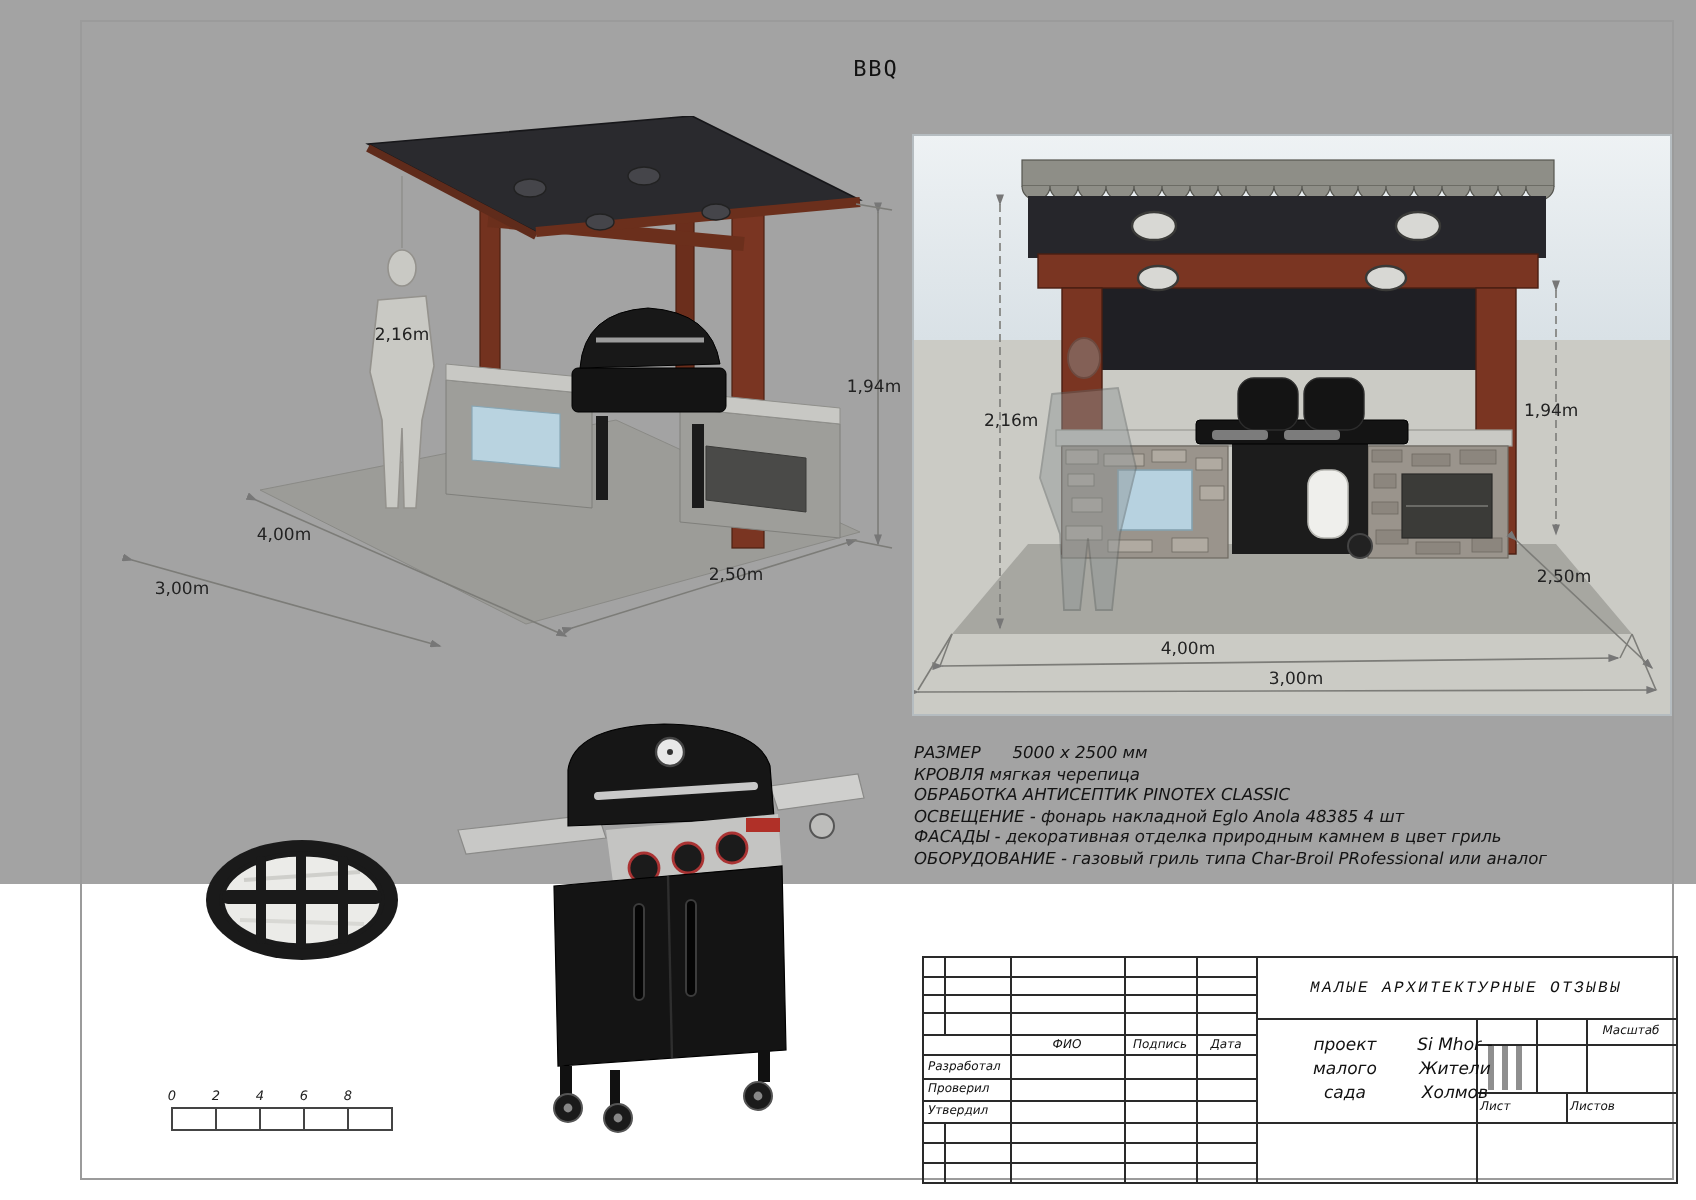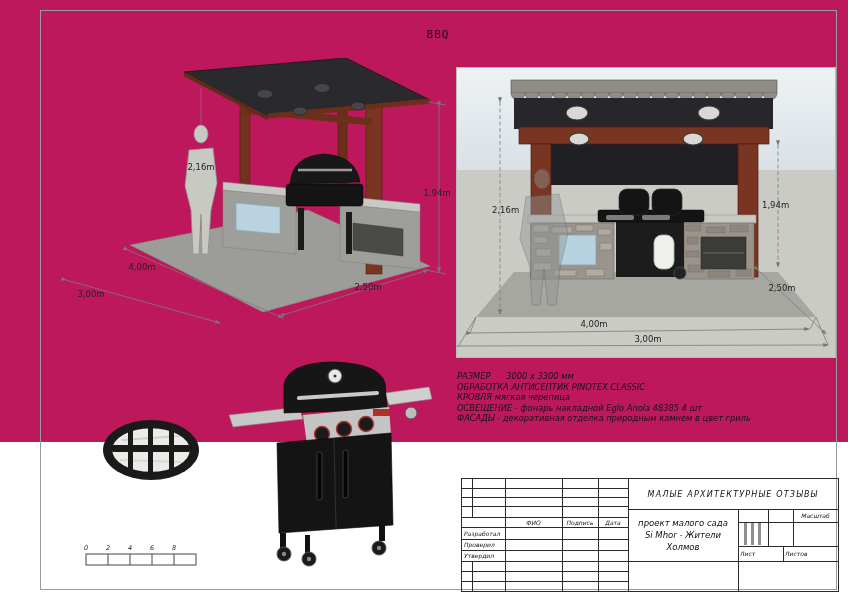--- a/index.html
+++ b/index.html
@@ -1,31 +1,31 @@
 <!DOCTYPE html>
 <html><head>
 <meta charset="utf-8">
 <style>
   html,body{margin:0;padding:0;background:#ffffff;}
   body{width:848px;height:600px;overflow:hidden;font-family:"DejaVu Sans",sans-serif;}
-  .page{position:relative;width:848px;height:442px;background:#be185d;}
+  .page{position:relative;width:848px;height:442px;background:#a3a3a3;}
   .sheet-border{position:absolute;left:40px;top:10px;width:797px;height:580px;border:1px solid #9b9b9b;box-sizing:border-box;}
   .bbq-title{position:absolute;left:408px;top:28px;width:60px;text-align:center;font-family:"DejaVu Sans Mono",monospace;font-size:11px;letter-spacing:1px;color:#111;}
   .abs{position:absolute;}
   
   .specs{position:absolute;left:457px;top:371px;width:378px;font-size:8.3px;line-height:10.6px;color:#141414;font-style:italic;}
   .spec-line{white-space:pre;}
   
   .tb{position:absolute;left:461px;top:478px;width:376px;height:112px;border:1px solid #2a2a2a;box-sizing:content-box;color:#111;font-style:italic;}
   .tb .vl{position:absolute;width:1px;background:#2a2a2a;}
   .tb .hl{position:absolute;height:1px;background:#2a2a2a;}
   .tb .cell{position:absolute;display:flex;align-items:center;justify-content:center;text-align:center;font-size:6px;}
   .tb .cell.left{justify-content:flex-start;padding-left:2px;box-sizing:border-box;}
-  .tb .org{font-size:8px;letter-spacing:1.2px;}
-  .tb .proj{font-size:8.5px;line-height:12px;flex-direction:column;}
+  .tb .org{font-size:8px;letter-spacing:1.2px;font-family:Liberation Mono, monospace;}
+  .tb .proj{font-size:8.5px;line-height:12px;padding-left:20px;}
   .tb .bar{position:absolute;width:3px;background:#8f8f8f;}
   svg text{font-family:"DejaVu Sans",sans-serif;}
   .dimtxt{font-size:8.5px;fill:#222;}
   .scaletxt{font-size:6.5px;fill:#222;font-style:italic;}
 </style>
 </head>
 <body>
 
 <div class="page">
   <div class="sheet-border"></div>
@@ -251,25 +251,26 @@
           <circle cx="57" cy="197" r="2.2" fill="#888"></circle>
         <circle cx="82" cy="202" r="7" fill="#1a1a1a" stroke="#555" stroke-width="1"></circle>
           <circle cx="82" cy="202" r="2.2" fill="#888"></circle>
         <circle cx="152" cy="191" r="7" fill="#1a1a1a" stroke="#555" stroke-width="1"></circle>
           <circle cx="152" cy="191" r="2.2" fill="#888"></circle>
       </g>
     </g>
   </svg>
 
   <div class="specs">
-    <div class="spec-line">РАЗМЕР      3000 x 3300 мм</div>
+    <div class="spec-line">РАЗМЕР      5000 x 2500 мм</div>
+    <div class="spec-line">КРОВЛЯ мягкая черепица</div>
     <div class="spec-line">ОБРАБОТКА АНТИСЕПТИК PINOTEX CLASSIC</div>
-    <div class="spec-line">КРОВЛЯ мягкая черепица</div>
     <div class="spec-line">ОСВЕЩЕНИЕ - фонарь накладной Eglo Anola 48385 4 шт</div>
     <div class="spec-line">ФАСАДЫ - декоративная отделка природным камнем в цвет гриль</div>
+    <div class="spec-line">ОБОРУДОВАНИЕ - газовый гриль типа Char-Broil PRofessional или аналог</div>
   </div>
 
   <div class="tb">
 
     <div class="vl" style="left:10px;top:0;height:38px;"></div>
     <div class="vl" style="left:10px;top:82px;height:30px;"></div>
     <div class="vl" style="left:43px;top:0;height:112px;"></div>
     <div class="vl" style="left:100px;top:0;height:112px;"></div>
     <div class="vl" style="left:136px;top:0;height:112px;"></div>
     <div class="vl" style="left:166px;top:0;height:112px;"></div>

